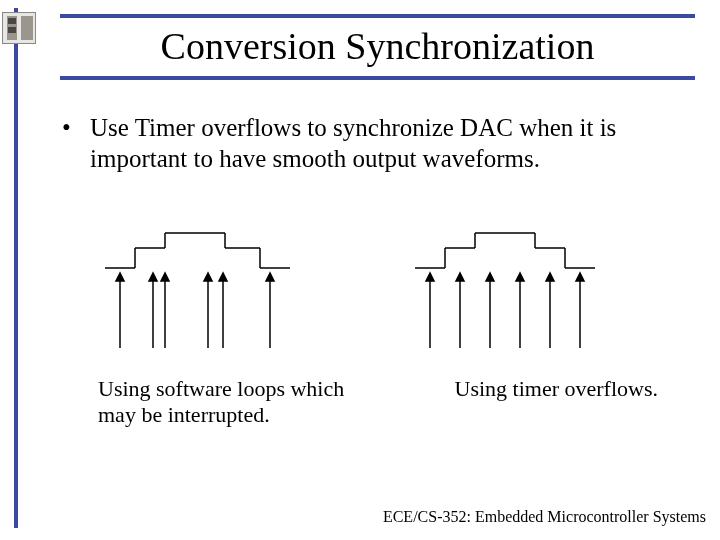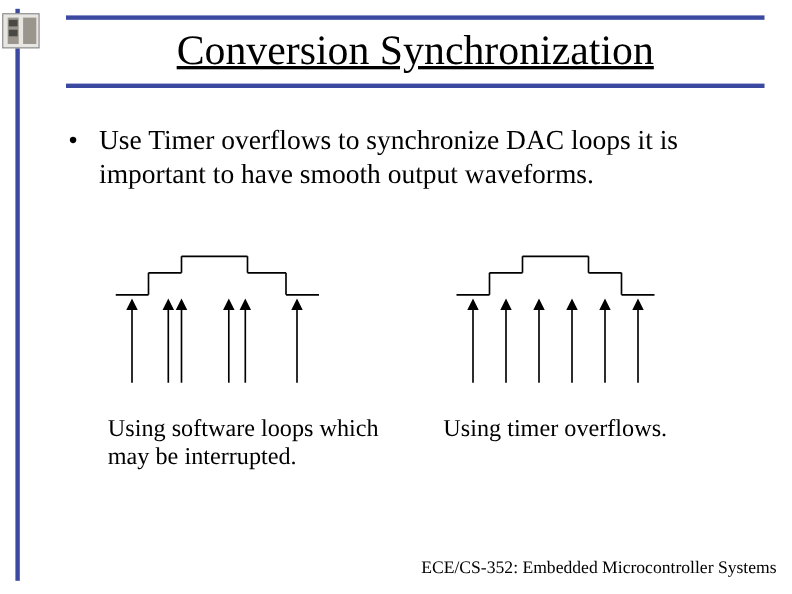--- a/index.html
+++ b/index.html
@@ -45,21 +45,20 @@
   .logo .b1 { position:absolute; left:5px; top:5px; width:8px; height:6px; background:#4a4842; }
   .logo .b2 { position:absolute; left:5px; top:14px; width:8px; height:6px; background:#4a4842; }
   .logo .b3 { position:absolute; left:19px; top:6px; width:10px; height:8px; background:#4a4842; }
   .logo .b4 { position:absolute; left:19px; top:18px; width:10px; height:8px; background:#4a4842; }
 
   .title-box {
     position: absolute;
     left: 60px;
     top: 14px;
     width: 635px;
-    text-decoration: underline;
   }
   .hline {
     height: 4px;
     background: #3b4aa0;
     margin-bottom: 2px;
   }
   .title {
     font-size: 38px;
     text-align: center;
     padding: 4px 0 6px 0;
@@ -94,20 +93,21 @@
     top: 218px;
     width: 560px;
     height: 150px;
   }
   .captions {
     position: absolute;
     left: 98px;
     top: 376px;
     width: 560px;
     display: flex;
+    justify-content: space-between;
   }
   .cap1 { width: 275px; font-size: 22px; line-height:1.2; }
   .cap2 { margin-left: 30px; font-size: 22px; line-height:1.2;font-family:Liberation Serif, serif; }
 
   .footer {
     position: absolute;
     right: 14px;
     bottom: 14px;
     font-size: 16px;
     margin-left: 19px;
@@ -131,21 +131,21 @@
 
   <div class="title-box">
     <div class="hline"></div>
     <div class="title">Conversion Synchronization</div>
     <div class="hline2"></div>
   </div>
 
   <div class="body-area">
     <div class="bullet">
       <div class="dot">•</div>
-      <div class="txt">Use Timer overflows to synchronize DAC loops it is important to have smooth output waveforms.</div>
+      <div class="txt">Use Timer overflows to synchronize DAC when it is important to have smooth output waveforms.</div>
     </div>
   </div>
 
   <div class="diagrams">
     <svg width="560" height="150">
 
       <g transform="translate(0,0)">
 
         <line x1="0" y1="50" x2="30" y2="50"></line>
         <line x1="30" y1="50" x2="30" y2="30"></line>

